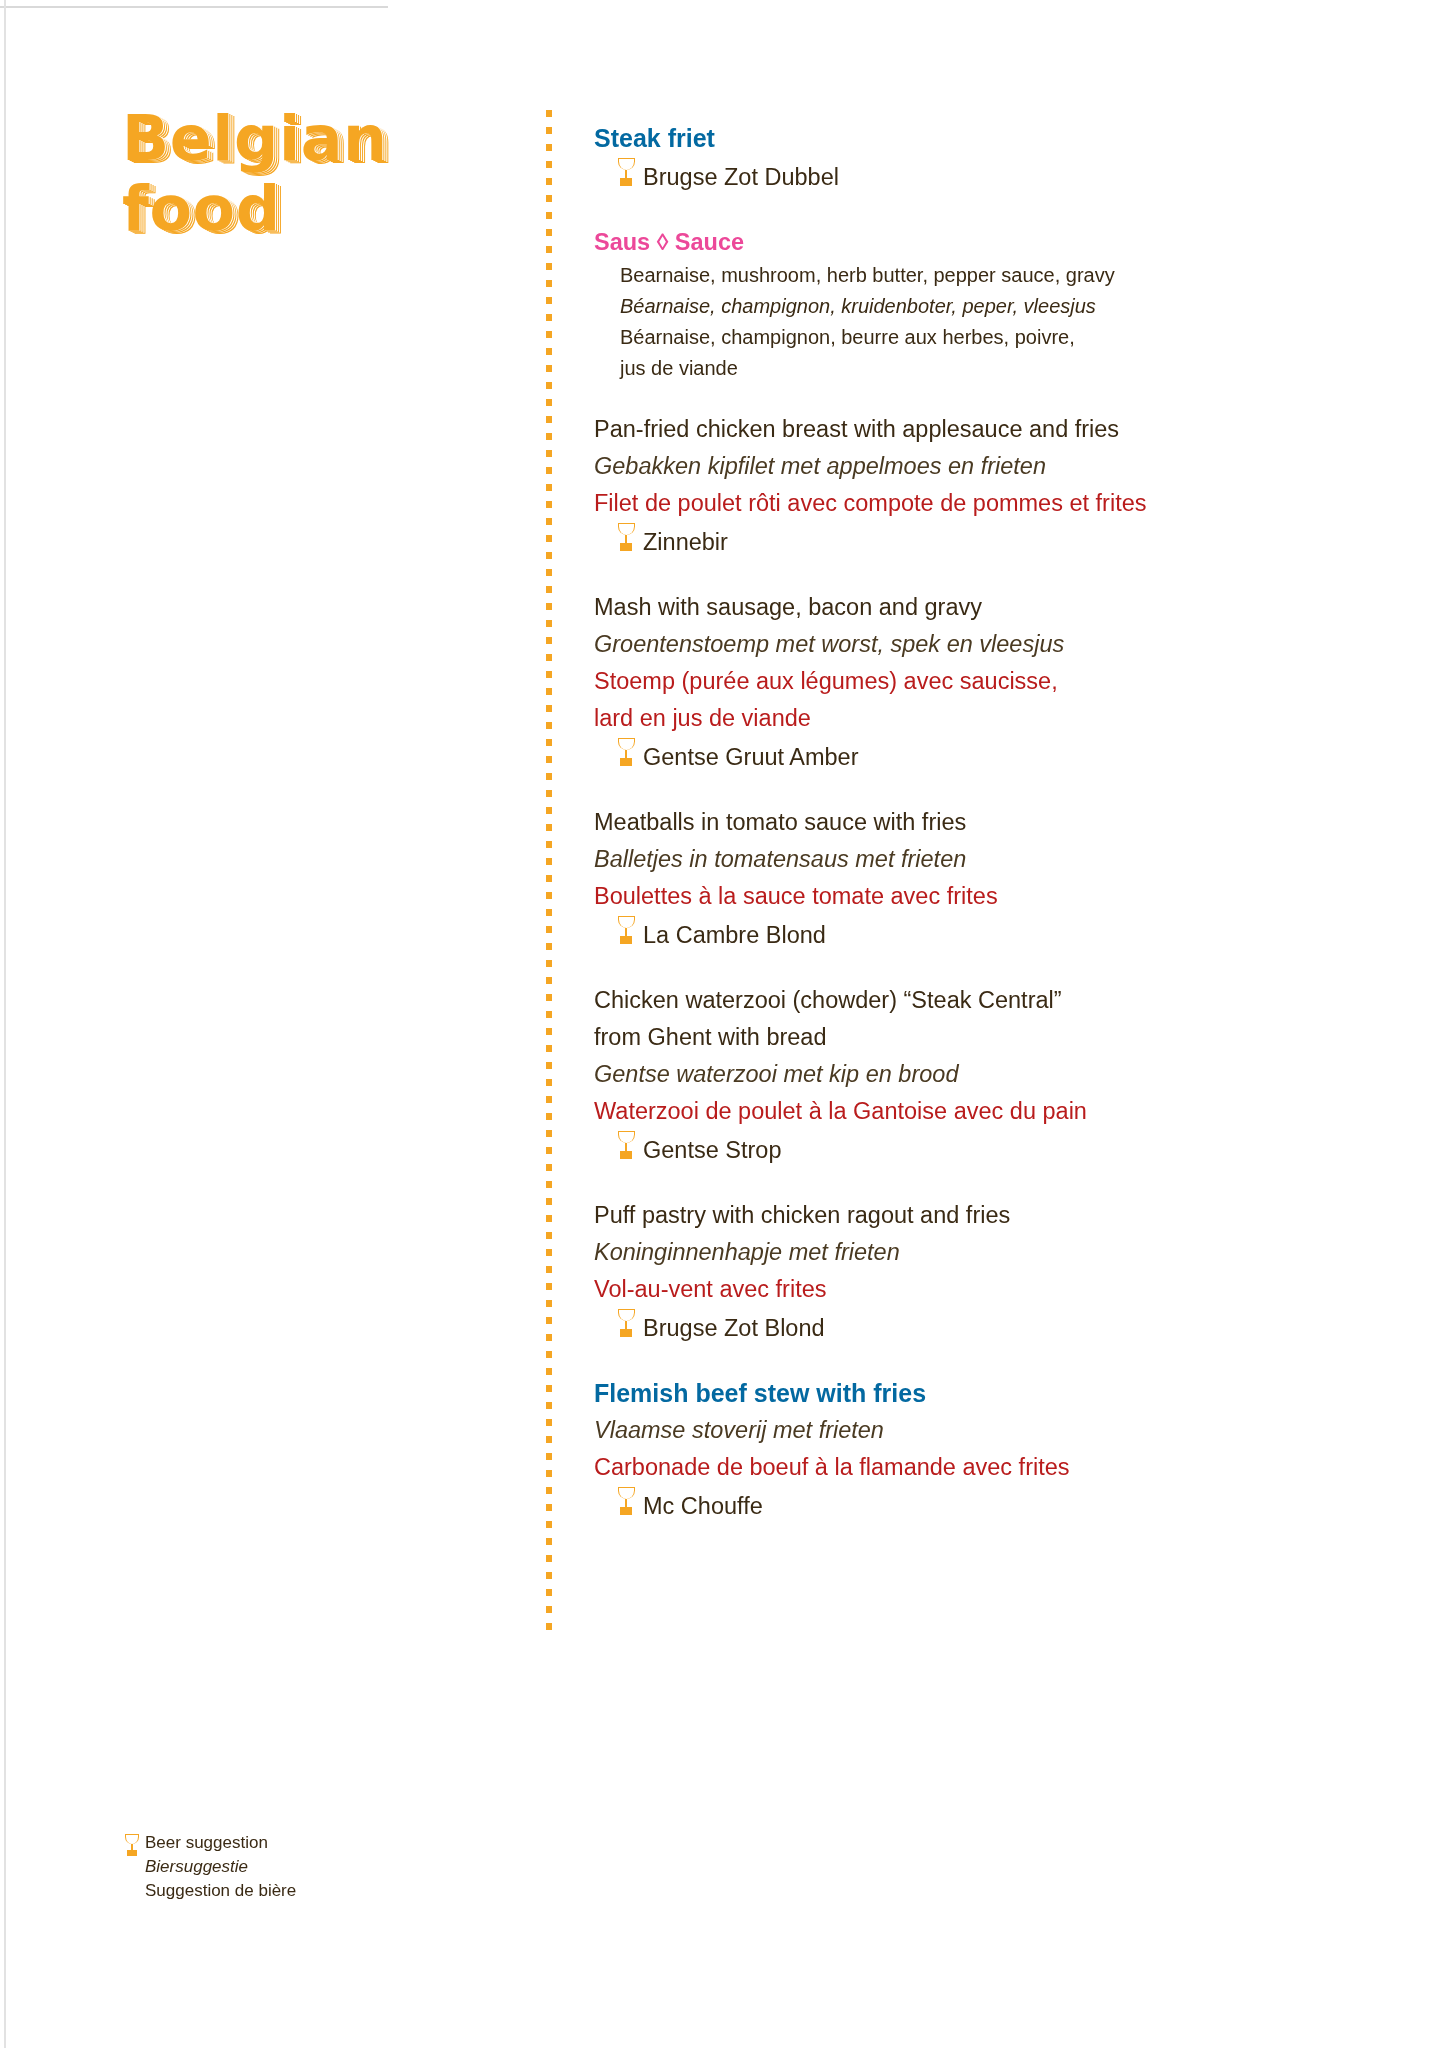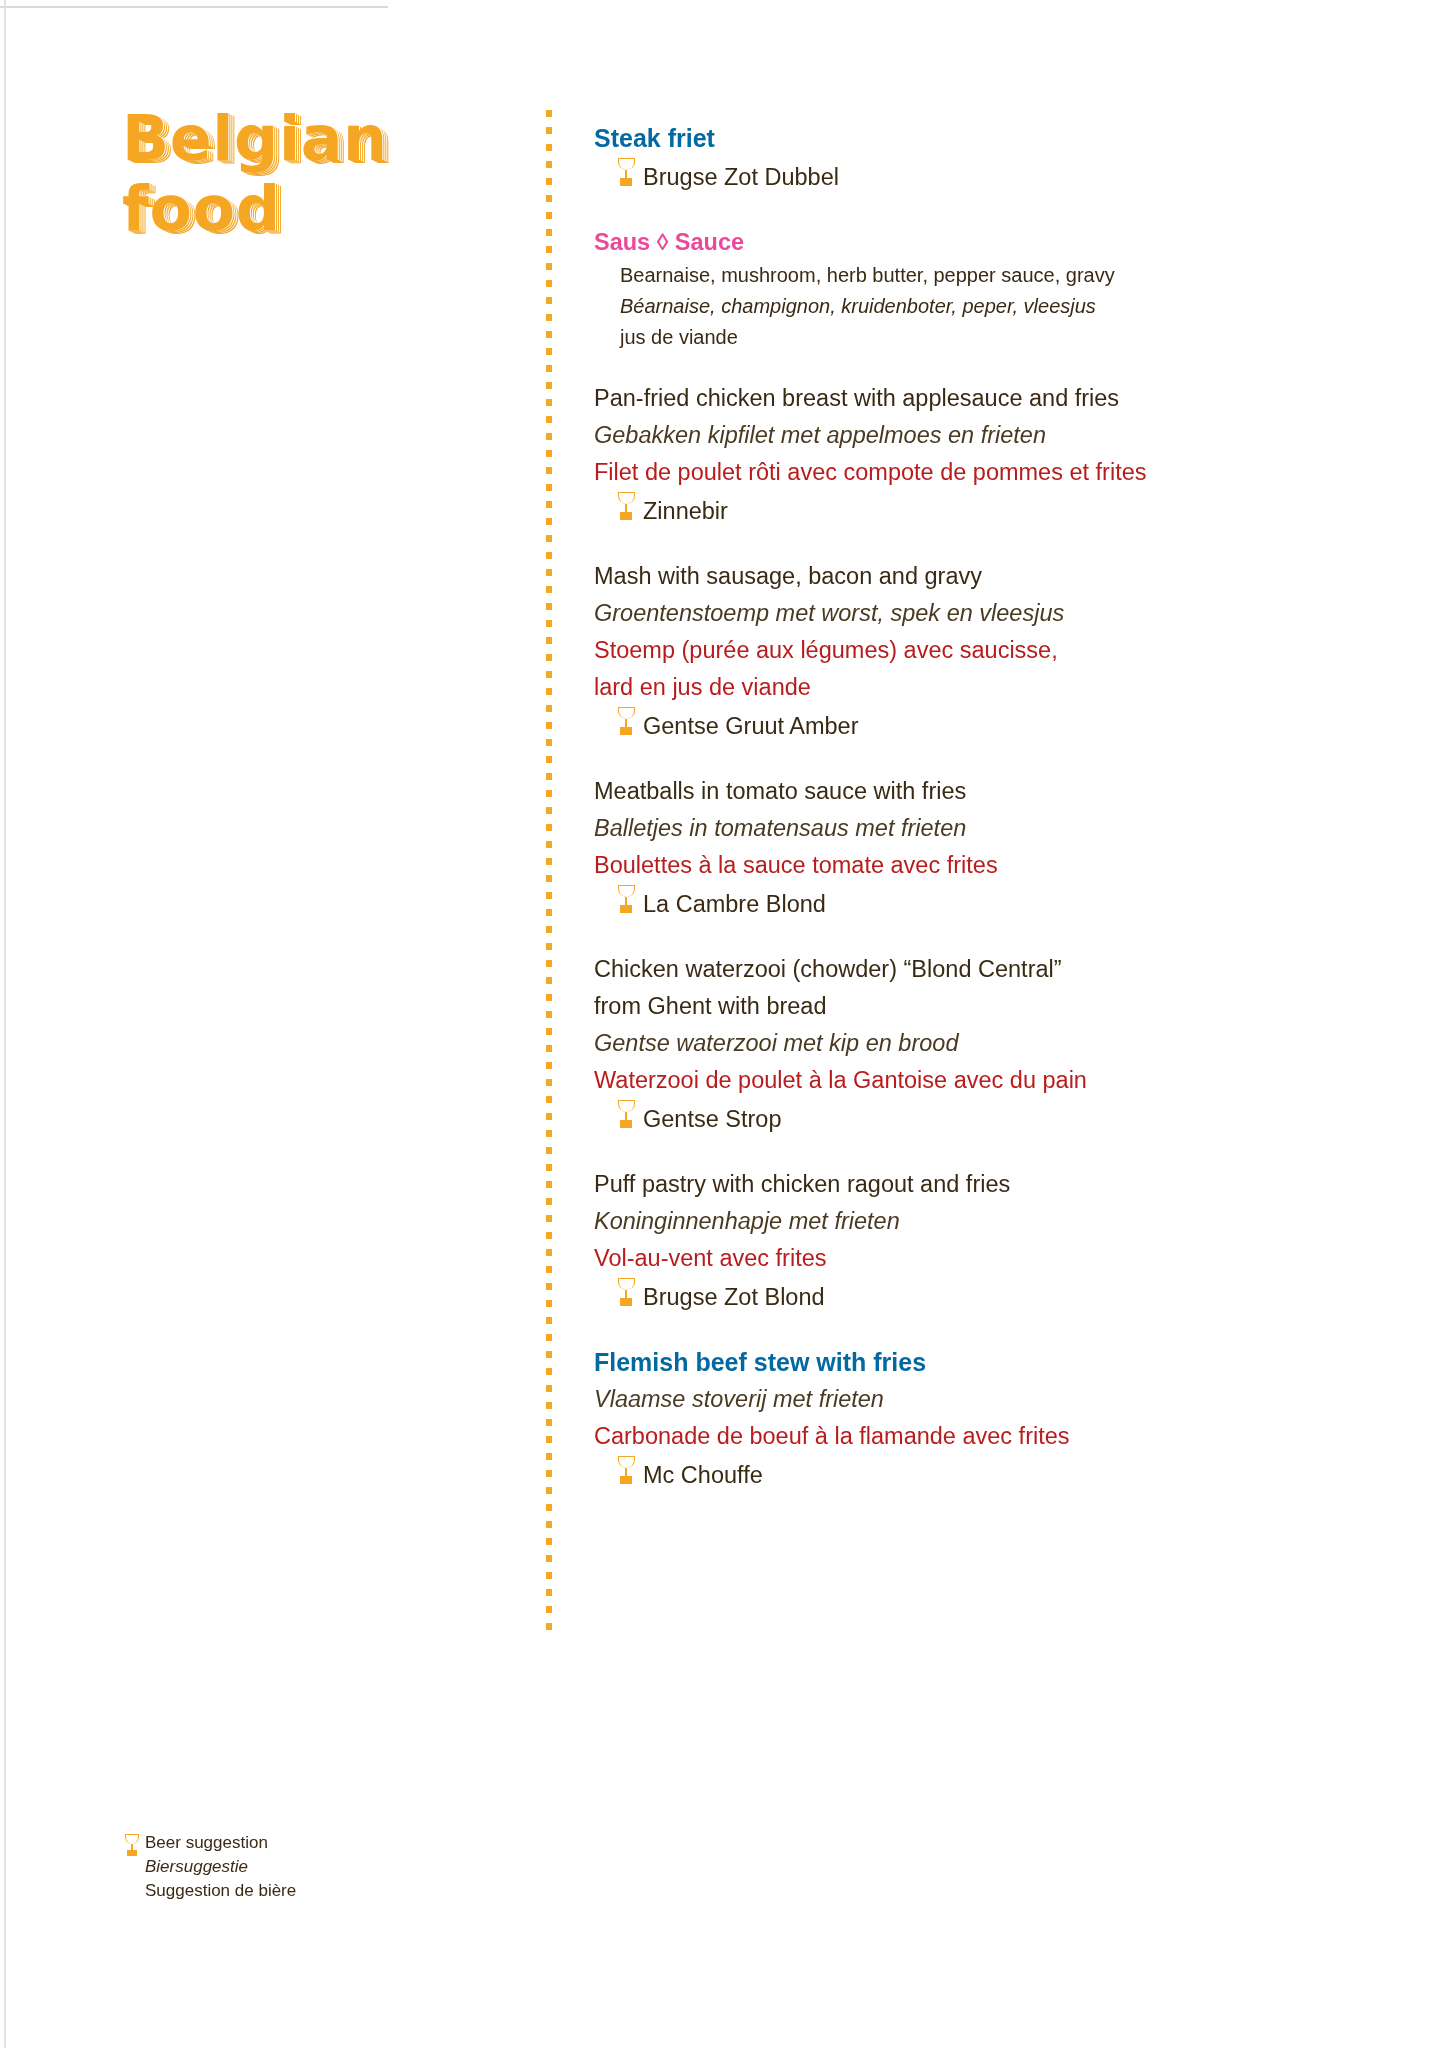--- a/index.html
+++ b/index.html
@@ -206,20 +206,21 @@
     <div class="beer">
       <span class="glass"></span>
       <span>Brugse Zot Dubbel</span>
     </div>
   </div>
 
   <div class="item">
     <div class="sauce-head">Saus ◊ Sauce</div>
     <div class="sub">Bearnaise, mushroom, herb butter, pepper sauce, gravy</div>
     <div class="sub nl">Béarnaise, champignon, kruidenboter, peper, vleesjus</div>
+    <div class="sub">Béarnaise, champignon, beurre aux herbes, poivre,</div>
     <div class="sub">jus de viande</div>
   </div>
 
   <div class="item">
     <div class="line">Pan-fried chicken breast with applesauce and fries</div>
     <div class="line nl">Gebakken kipfilet met appelmoes en frieten</div>
     <div class="line fr">Filet de poulet rôti avec compote de pommes et frites</div>
     <div class="beer">
       <span class="glass"></span>
       <span>Zinnebir</span>
@@ -241,21 +242,21 @@
     <div class="line">Meatballs in tomato sauce with fries</div>
     <div class="line nl">Balletjes in tomatensaus met frieten</div>
     <div class="line fr">Boulettes à la sauce tomate avec frites</div>
     <div class="beer">
       <span class="glass"></span>
       <span>La Cambre Blond</span>
     </div>
   </div>
 
   <div class="item">
-    <div class="line">Chicken waterzooi (chowder) “Blond Central”</div>
+    <div class="line">Chicken waterzooi (chowder) “Steak Central”</div>
     <div class="line">from Ghent with bread</div>
     <div class="line nl">Gentse waterzooi met kip en brood</div>
     <div class="line fr">Waterzooi de poulet à la Gantoise avec du pain</div>
     <div class="beer">
       <span class="glass"></span>
       <span>Gentse Strop</span>
     </div>
   </div>
 
   <div class="item">

